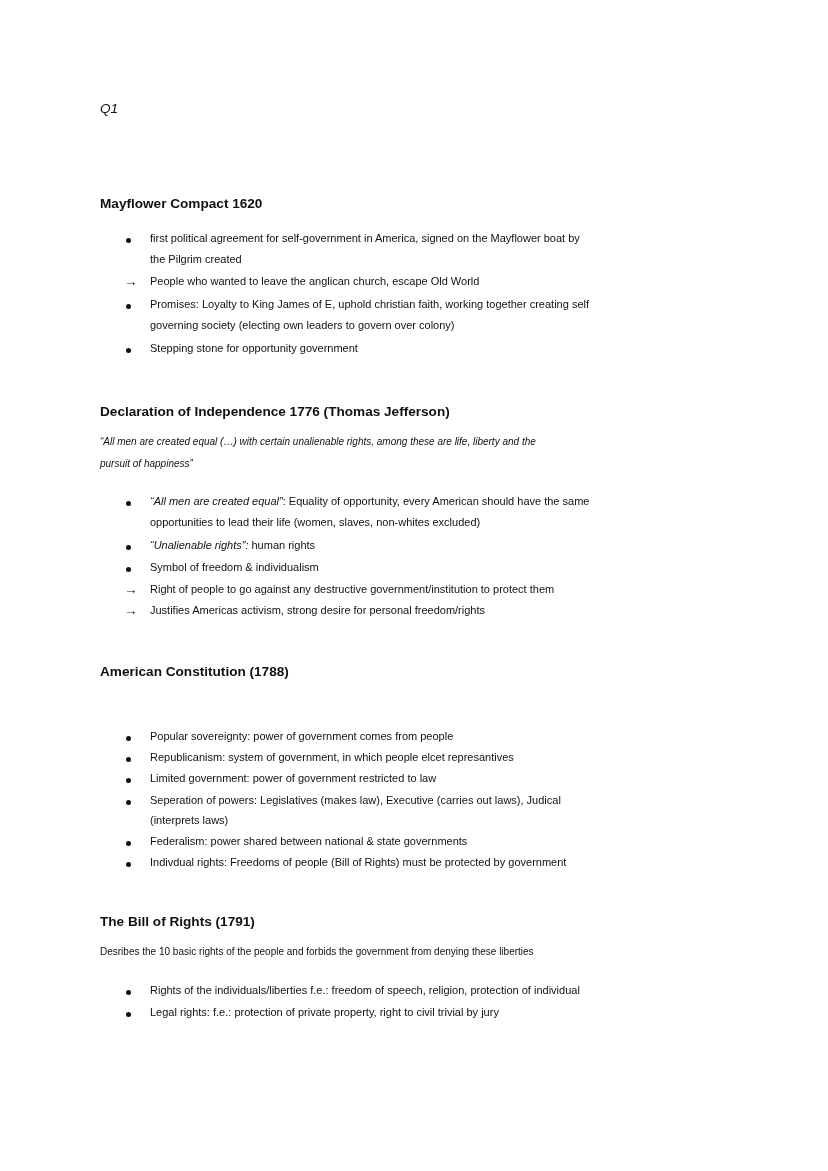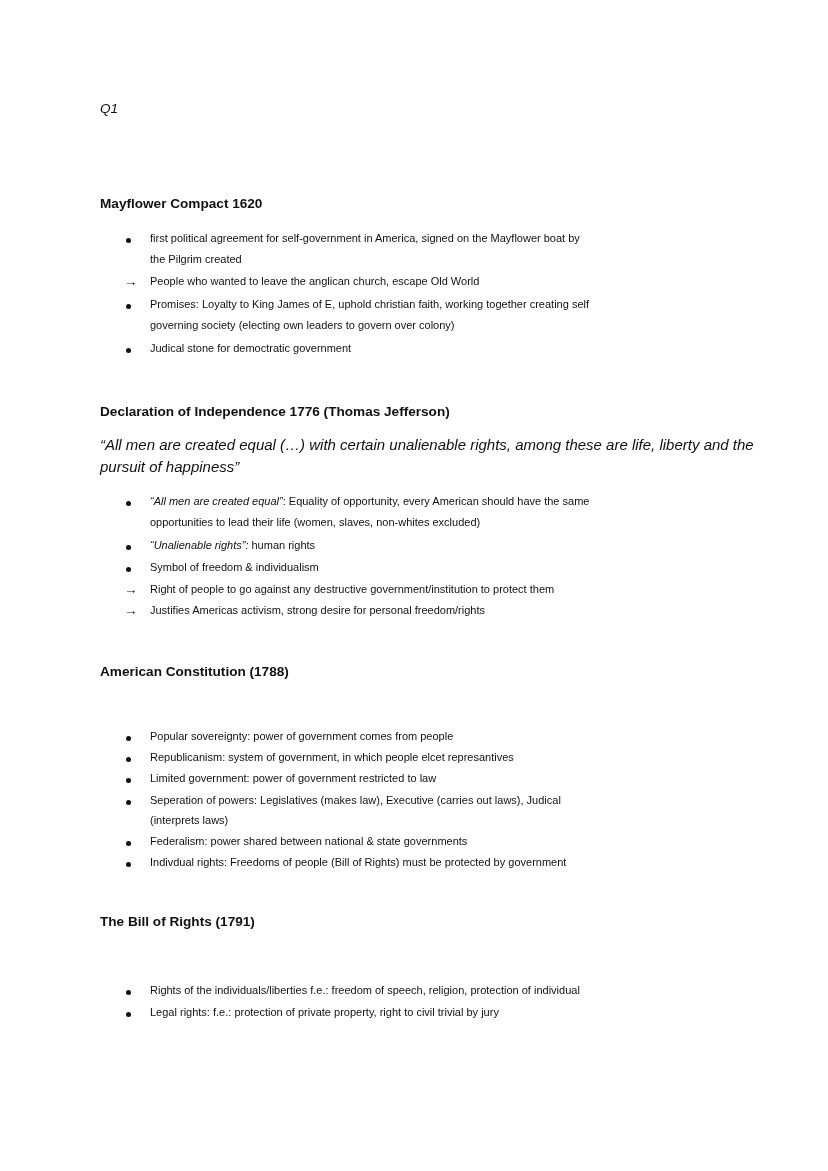--- a/index.html
+++ b/index.html
@@ -6,21 +6,21 @@
   body { width: 828px; height: 1171px; position: relative; overflow: hidden;
          font-family: "Liberation Sans", sans-serif; color: #111; font-size: 13.6px; }
   .page { position: absolute; left: 0; top: 0; width: 828px; height: 1054px; }
   .abs { position: absolute; white-space: nowrap; }
   .q-label { left: 100px; top: 101px; font-style: italic; font-size: 13.6px; }
   .main-title { left: 0; width: 828px; top: 133px; text-align: center; font-weight: bold;
                 text-decoration: underline; font-size: 14.6px; }
   .sub-title { left: 0; width: 828px; top: 165px; text-align: center; font-weight: bold;
                font-style: italic; font-size: 13.6px; }
   .heading { left: 100px; font-weight: bold; font-size: 13.6px; }
-  .para { left: 100px; font-size: 15px; }
+  .para { left: 100px; font-size: 10px; }
   .para.italic { font-style: italic; }
   .line { position: absolute; white-space: nowrap; font-size: 11px; line-height: 21px; }
   .marker { position: absolute; font-size: 13.6px; line-height: 21px; }
   .bullet-dot { display: inline-block; width: 5px; height: 5px; border-radius: 50%; background: #111; }
   .it { font-style: italic; }
 </style>
 </head>
 <body>
 
 <div class="page">
@@ -35,21 +35,21 @@
     <div class="line" style="left:150px; top:249px;">the Pilgrim created</div>
 
     <span class="marker" style="left:124px; top:271px;">→</span>
     <div class="line" style="left:150px; top:271px;">People who wanted to leave the anglican church, escape Old World</div>
 
     <span class="marker" style="left:126px; top:294px;"><span class="bullet-dot"></span></span>
     <div class="line" style="left:150px; top:294px;">Promises: Loyalty to King James of E, uphold christian faith, working together creating self</div>
     <div class="line" style="left:150px; top:315px;">governing society (electing own leaders to govern over colony)</div>
 
     <span class="marker" style="left:126px; top:338px;"><span class="bullet-dot"></span></span>
-    <div class="line" style="left:150px; top:338px;">Judical stone for democtratic government</div>
+    <div class="line" style="left:150px; top:338px;">Stepping stone for opportunity government</div>
   </div>
 
   <div class="abs heading" style="top:404px;">Declaration of Independence 1776 (Thomas Jefferson)</div>
   <div class="abs para italic" style="top:436px;">“All men are created equal (…) with certain unalienable rights, among these are life, liberty and the</div>
   <div class="abs para italic" style="top:458px;">pursuit of happiness”</div>
 
   <div>
     <span class="marker" style="left:126px; top:491px;"><span class="bullet-dot"></span></span>
     <div class="line" style="left:150px; top:491px;"><span class="it">“All men are created equal”</span><span>: Equality of opportunity, every American should have the same</span></div>
     <div class="line" style="left:150px; top:512px;">opportunities to lead their life (women, slaves, non-whites excluded)</div>
@@ -84,20 +84,21 @@
     <div class="line" style="left:150px; top:810px;">(interprets laws)</div>
 
     <span class="marker" style="left:126px; top:831px;"><span class="bullet-dot"></span></span>
     <div class="line" style="left:150px; top:831px;">Federalism: power shared between national &amp; state governments</div>
 
     <span class="marker" style="left:126px; top:852px;"><span class="bullet-dot"></span></span>
     <div class="line" style="left:150px; top:852px;">Indivdual rights: Freedoms of people (Bill of Rights) must be protected by government</div>
   </div>
 
   <div class="abs heading" style="top:914px;">The Bill of Rights (1791)</div>
+  <div class="abs para" style="top:946px;">Desribes the 10 basic rights of the people and forbids the government from denying these liberties</div>
 
   <div>
     <span class="marker" style="left:126px; top:980px;"><span class="bullet-dot"></span></span>
     <div class="line" style="left:150px; top:980px;">Rights of the individuals/liberties f.e.: freedom of speech, religion, protection of individual</div>
 
     <span class="marker" style="left:126px; top:1002px;"><span class="bullet-dot"></span></span>
     <div class="line" style="left:150px; top:1002px;">Legal rights: f.e.: protection of private property, right to civil trivial by jury</div>
   </div>
 
 </div>

